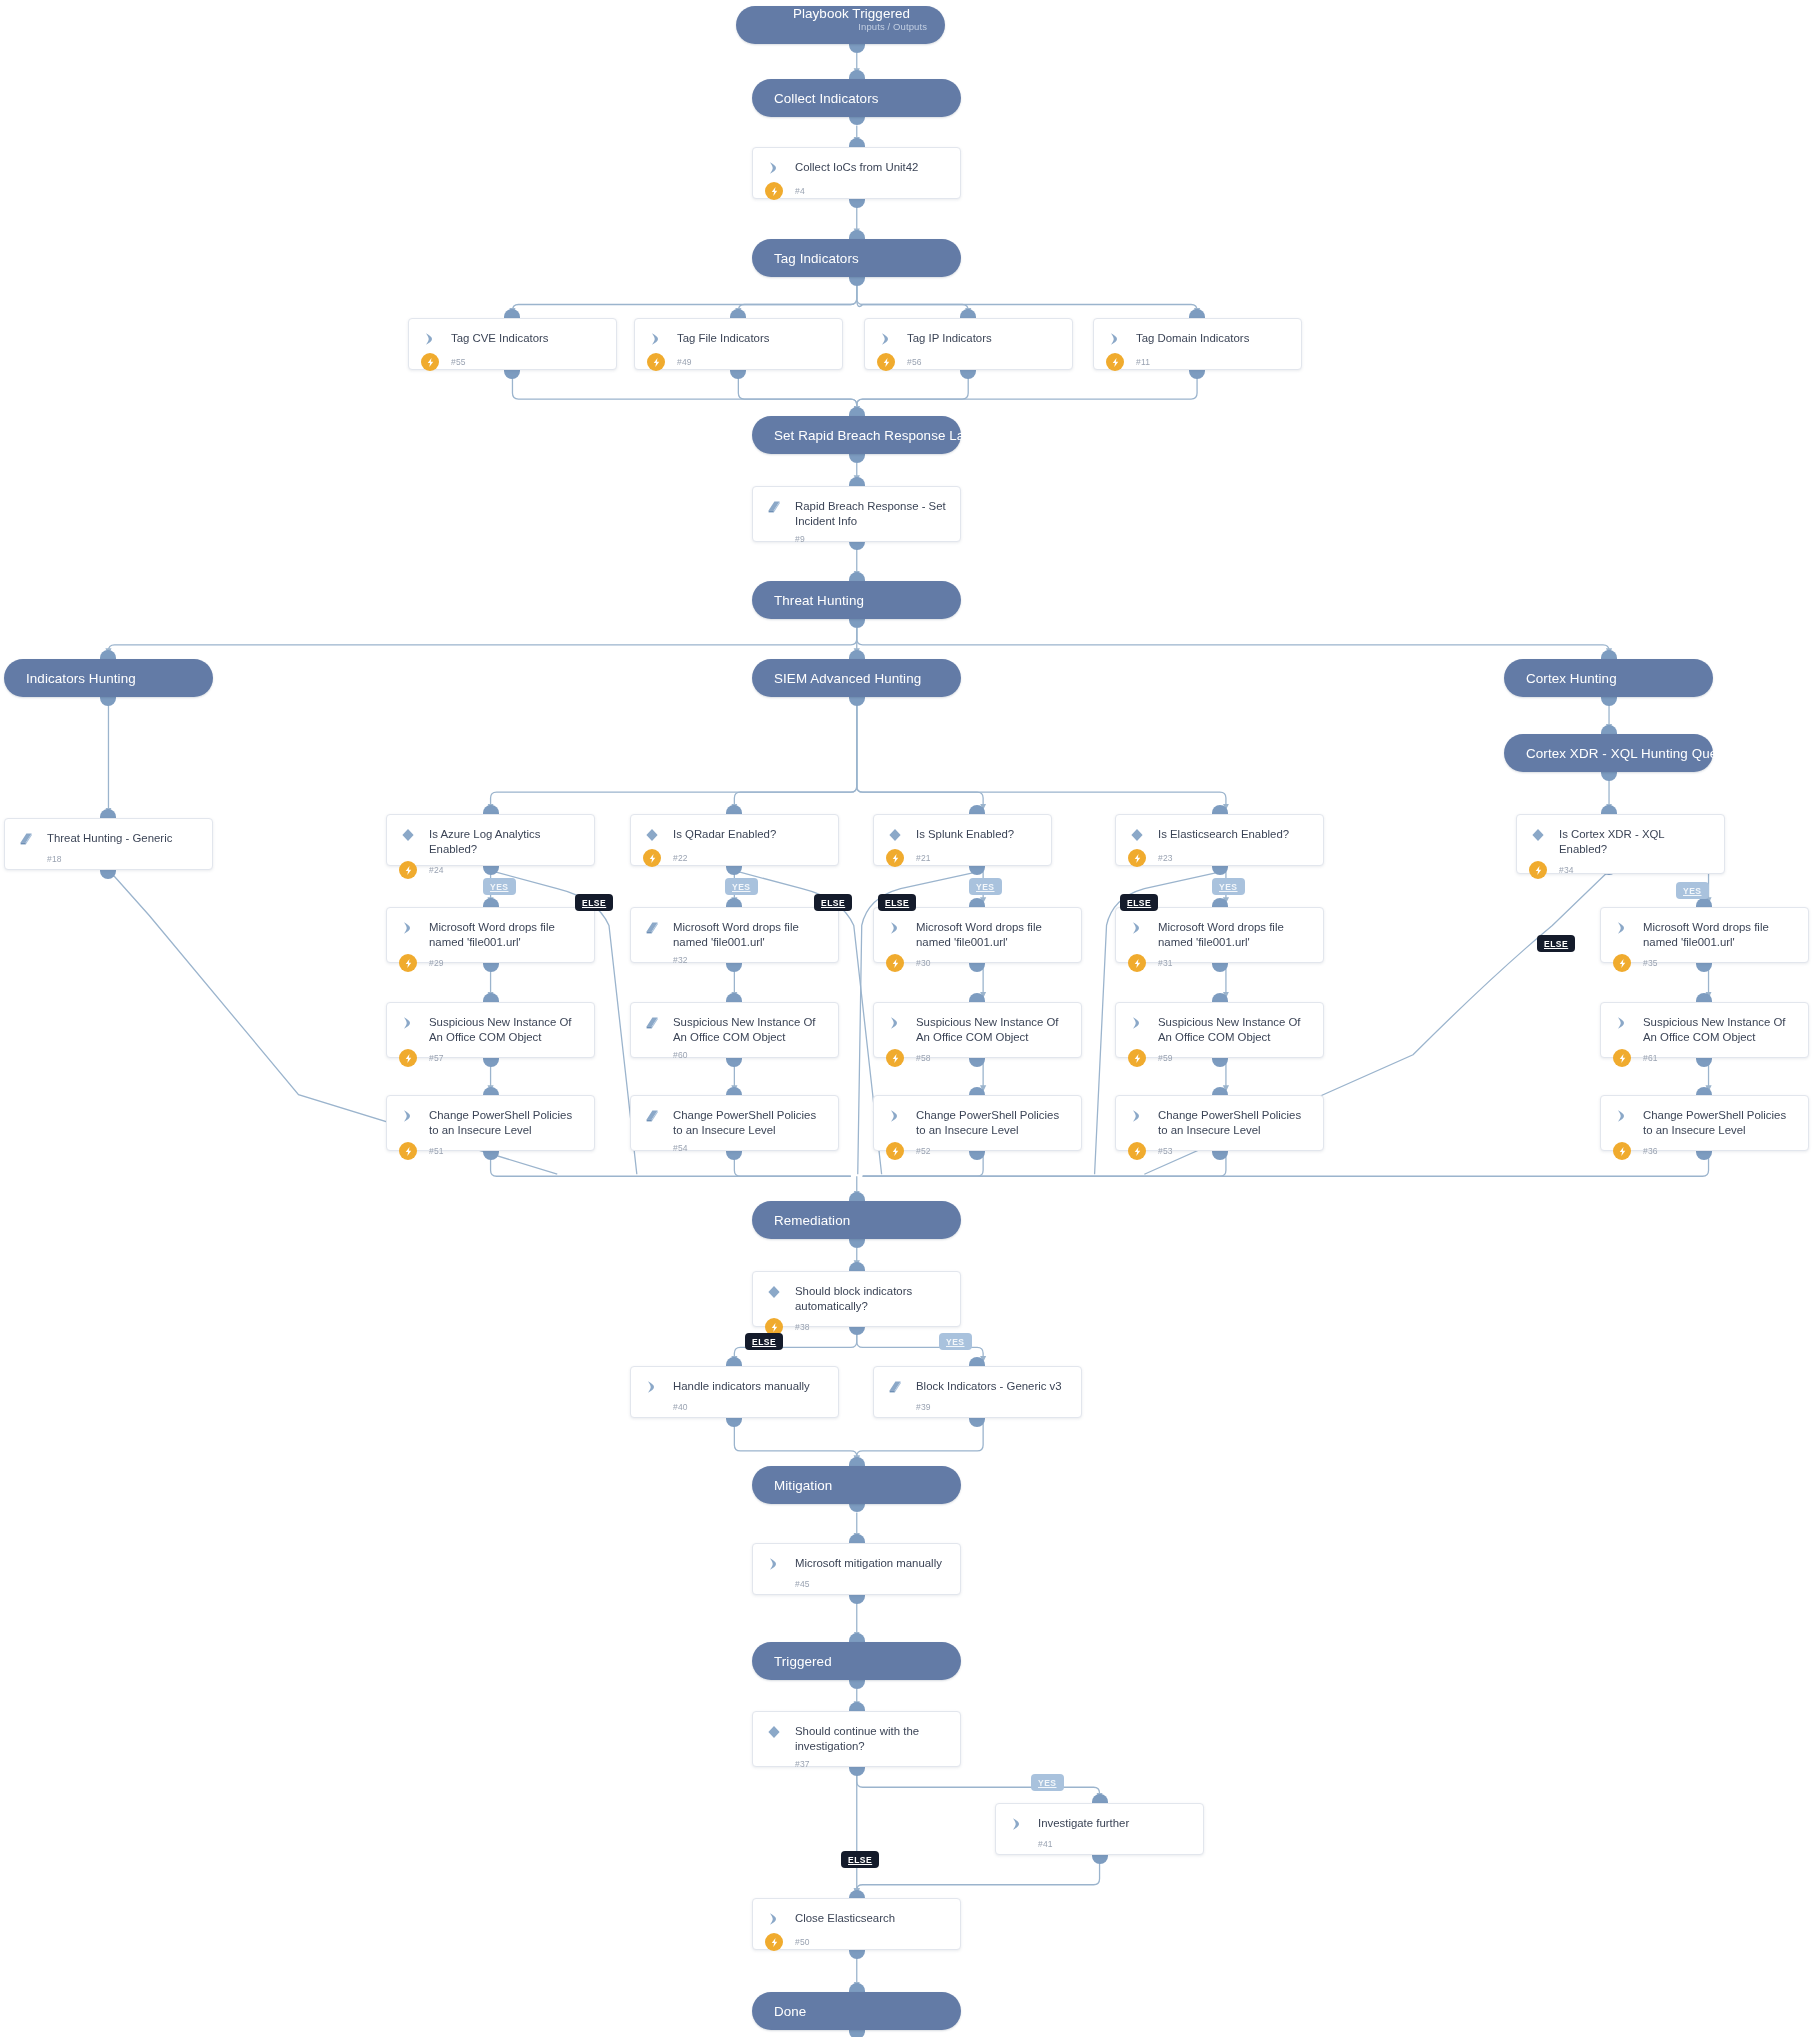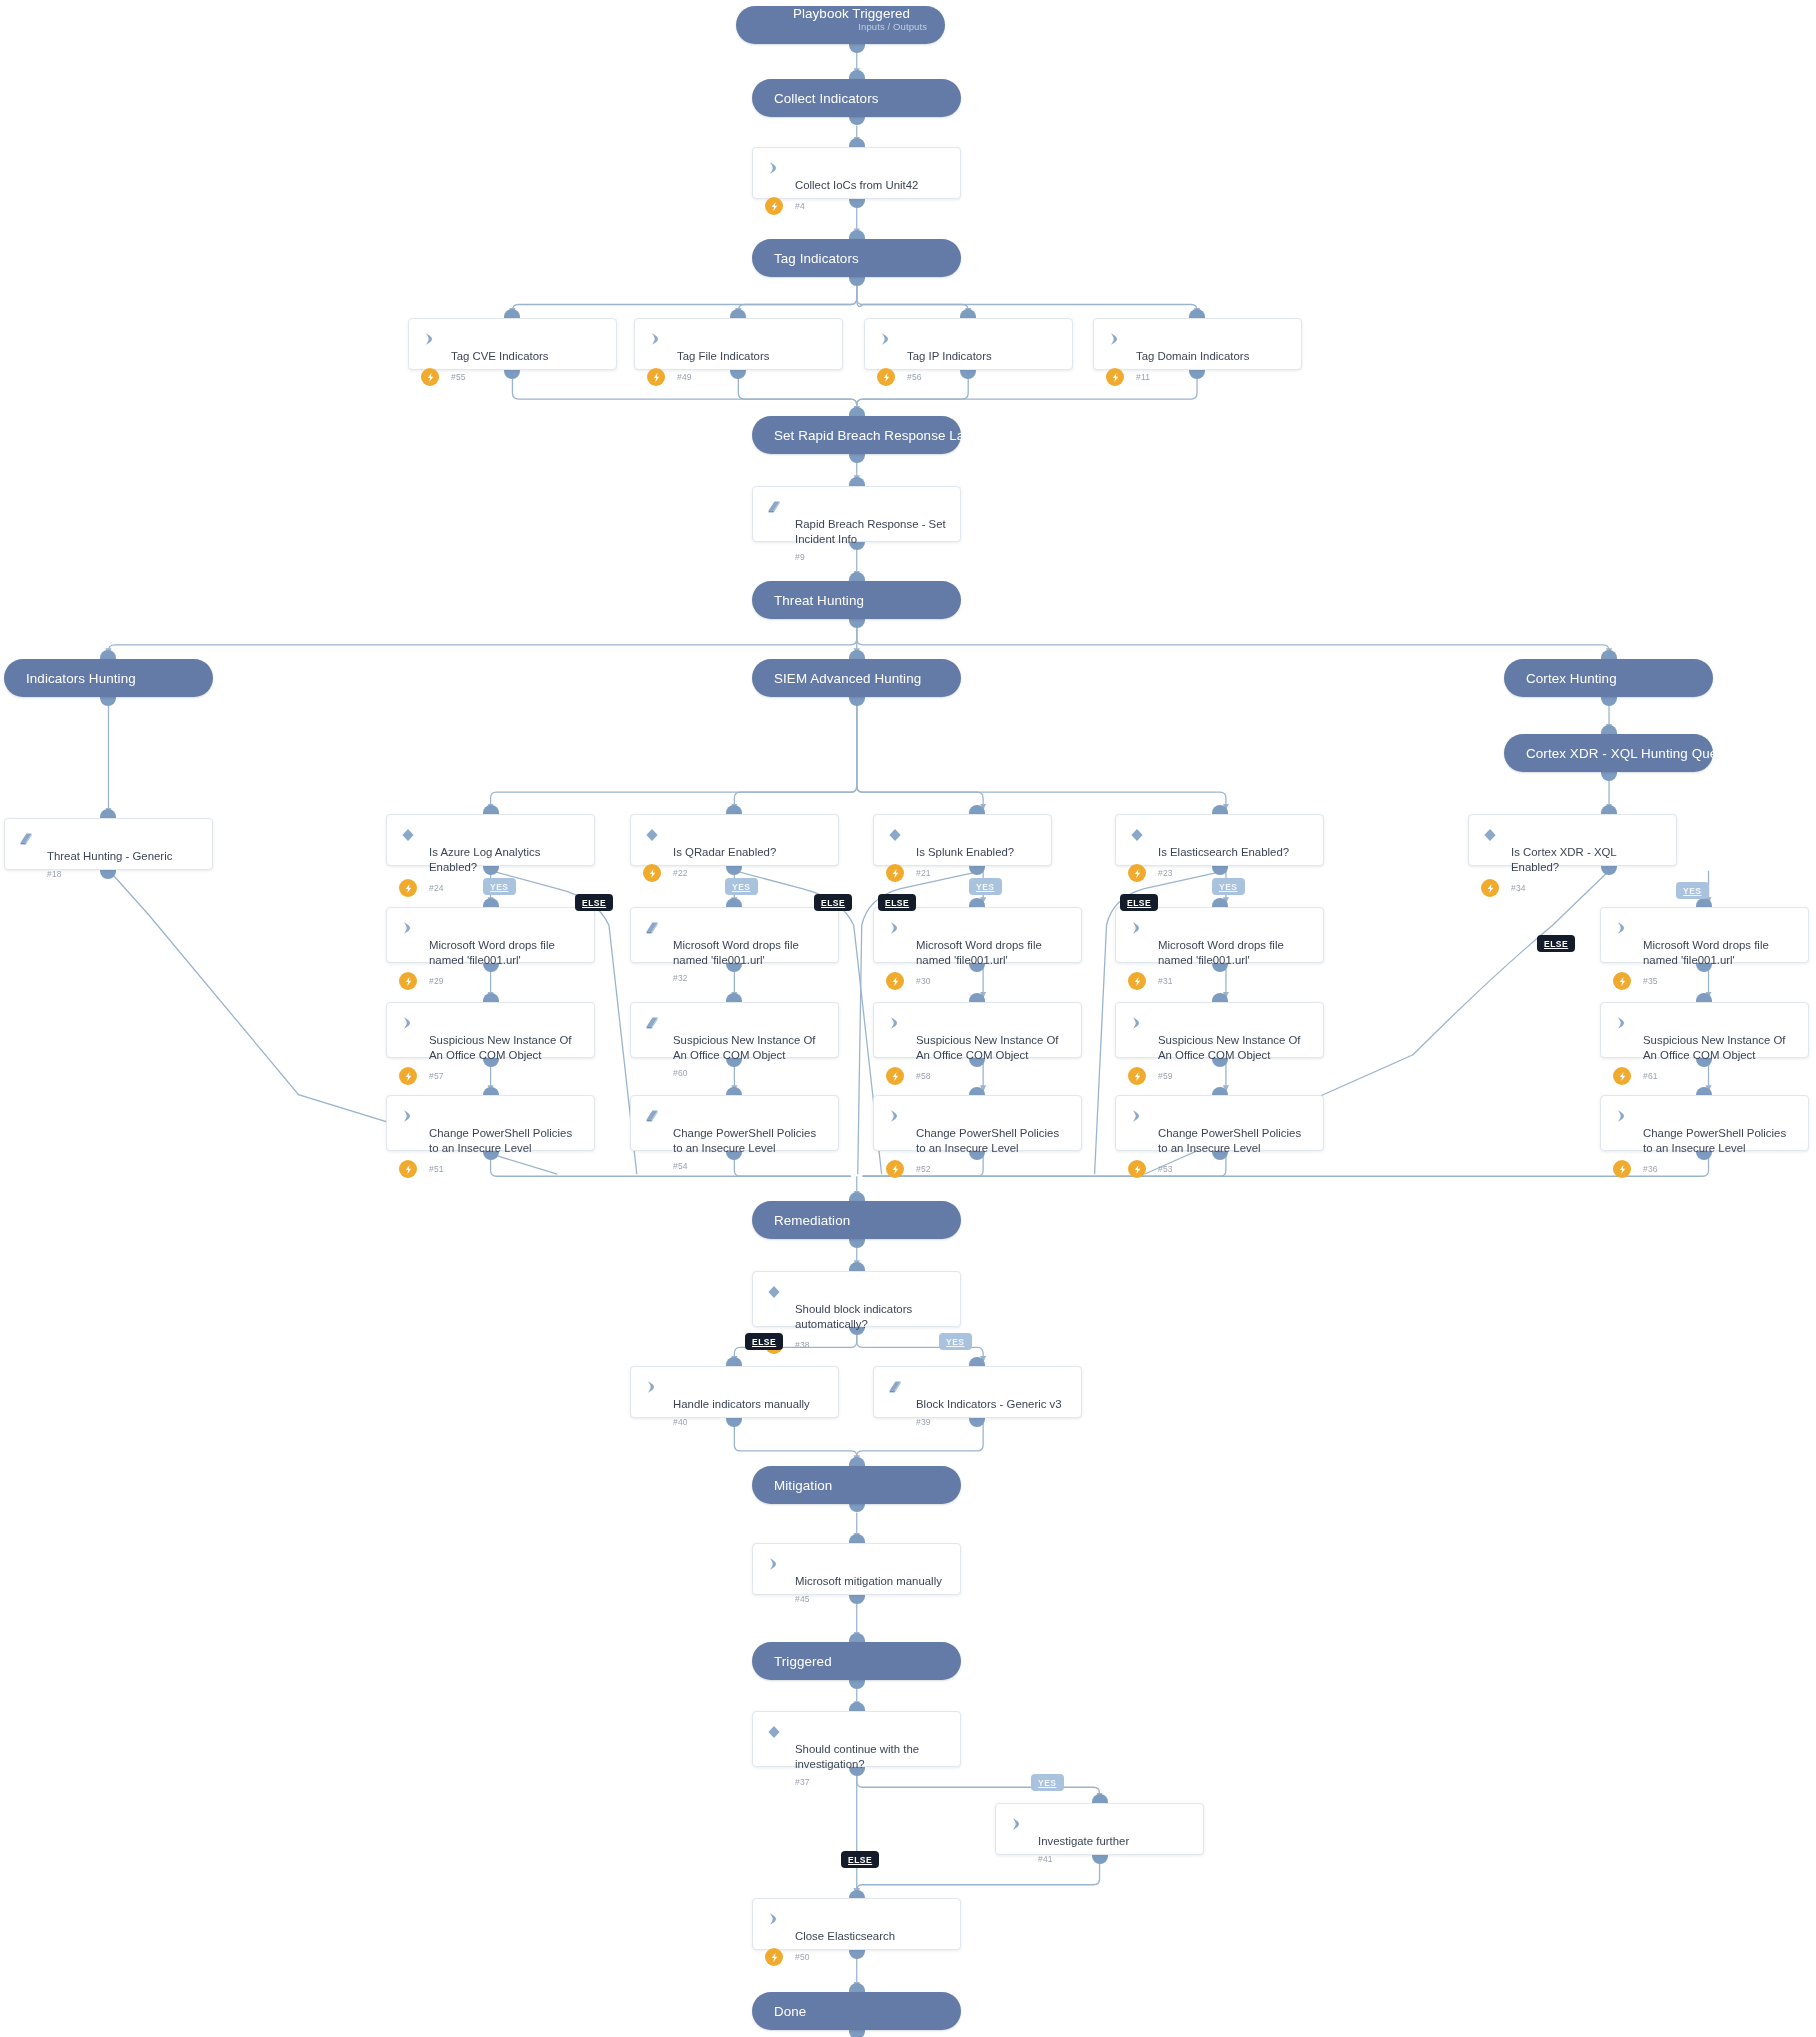--- a/index.html
+++ b/index.html
@@ -64,21 +64,20 @@
     width: 18px; height: 18px;
     margin-right: 12px;
     margin-top: 0px;
     display: block;
   }
   .card .card-title {
     font-size: 11.4px;
     color: #3b4456;
     line-height: 15px;
     padding-top: 1px;
-    margin-top: 18px;
   }
   .card .card-bottom {
     display: flex;
     align-items: center;
     padding: 4px 10px 9px 12px;
     min-height: 24px;
   }
   .bolt {
     width: 18px; height: 18px;
     border-radius: 50%;
@@ -523,21 +522,21 @@
         </div>
         <div class="card-bottom">
           <span class="bolt">
             <svg viewBox="0 0 12 12" width="11" height="11">
               <path d="M7.1 1 L3 6.6 L5.5 6.6 L4.7 11 L9 5.2 L6.4 5.2 z" fill="#ffffff"></path>
             </svg>
           </span>
           <span class="card-id">#23</span>
         </div>
       </div>
-      <div class="card" style="left: 1468px; top: 814px; width: 209px; height: 52px;">
+      <div class="card" style="left: 1516px; top: 814px; width: 209px; height: 60px;">
         <div class="card-top">
           <svg class="task-icon" viewBox="0 0 18 18">
             <path d="M9 3 L14.6 9 L9 15 L3.4 9 z" fill="#8ba8c8"></path>
           </svg>
           <div class="card-title">Is Cortex XDR - XQL Enabled?</div>
         </div>
         <div class="card-bottom">
           <span class="bolt">
             <svg viewBox="0 0 12 12" width="11" height="11">
               <path d="M7.1 1 L3 6.6 L5.5 6.6 L4.7 11 L9 5.2 L6.4 5.2 z" fill="#ffffff"></path>

